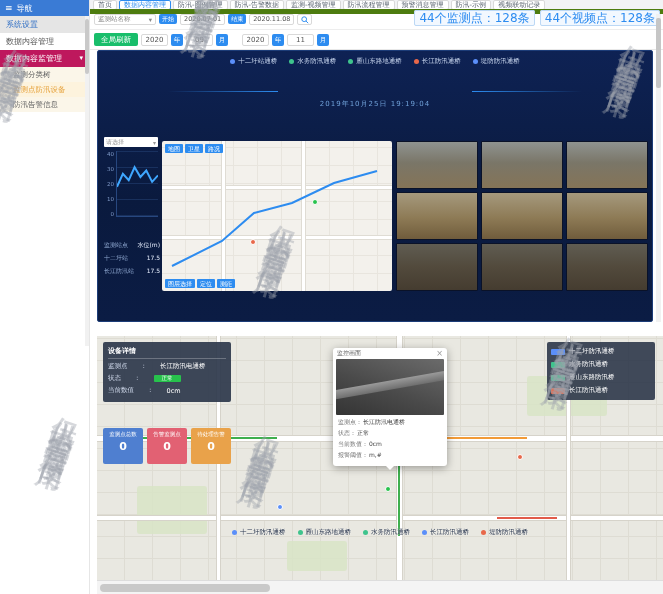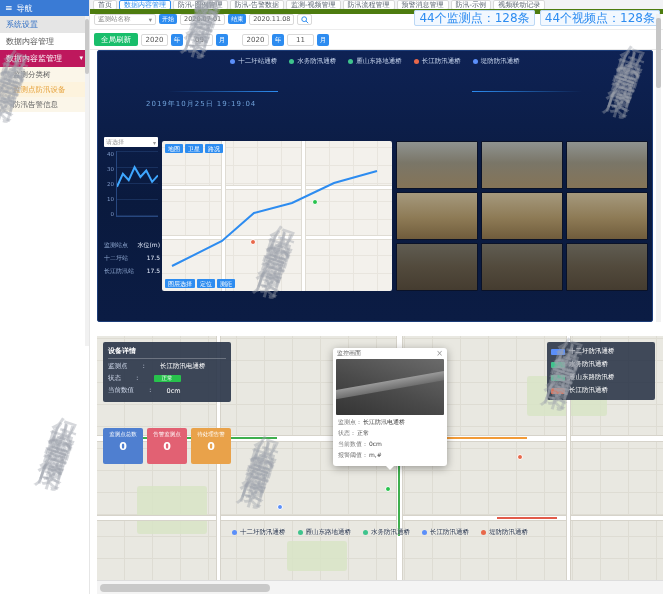--- a/index.html
+++ b/index.html
@@ -76,22 +76,22 @@
     justify-content:center; gap:12px; }
   .legend-item { display:flex; align-items:center; gap:3px; font-size:6.5px; color:#c8d6ee; }
   .dot { width:5px; height:5px; border-radius:50%; flex:none; }
   .dash-title { position:absolute; top:26px; left:0; right:0; text-align:center; font-size:15px;
     font-weight:bold; letter-spacing:6px; color:#eaf5ff;
     text-shadow:0 0 8px #2d8cf0, 0 0 14px #2d8cf0; }
   .title-wing { position:absolute; top:40px; width:110px; height:1px;
     background:linear-gradient(90deg, transparent, #2d8cf0); }
   .title-wing.left { left:70px; }
   .title-wing.right { right:70px; transform:scaleX(-1); }
-  .dash-sub { position:absolute; top:48px; left:0; right:0; text-align:left; font-size:7px;
-    color:#6fa0d8; letter-spacing:1px;padding-left:48px; }
+  .dash-sub { position:absolute; top:48px; left:0; right:0; text-align:center; font-size:7px;
+    color:#6fa0d8; letter-spacing:1px; }
 
   .chart-col { position:absolute; left:6px; top:86px; width:54px; }
   .chart-select { height:10px; background:#fff; border-radius:1px; font-size:6px; color:#999;
     display:flex; justify-content:space-between; align-items:center; padding:0 2px; margin-bottom:4px; }
   .plot-wrap { display:flex; height:66px; }
   .yaxis { width:12px; display:flex; flex-direction:column; justify-content:space-between;
     font-size:5.5px; color:#7e98c6; text-align:right; padding-right:2px; }
   .plot { flex:1; position:relative; border-left:1px solid #27477f; border-bottom:1px solid #27477f;
     background:repeating-linear-gradient(180deg, rgba(42,74,128,0.45) 0 1px, transparent 1px 16px); }
   .spark { position:absolute; inset:0; width:100%; height:100%; }

